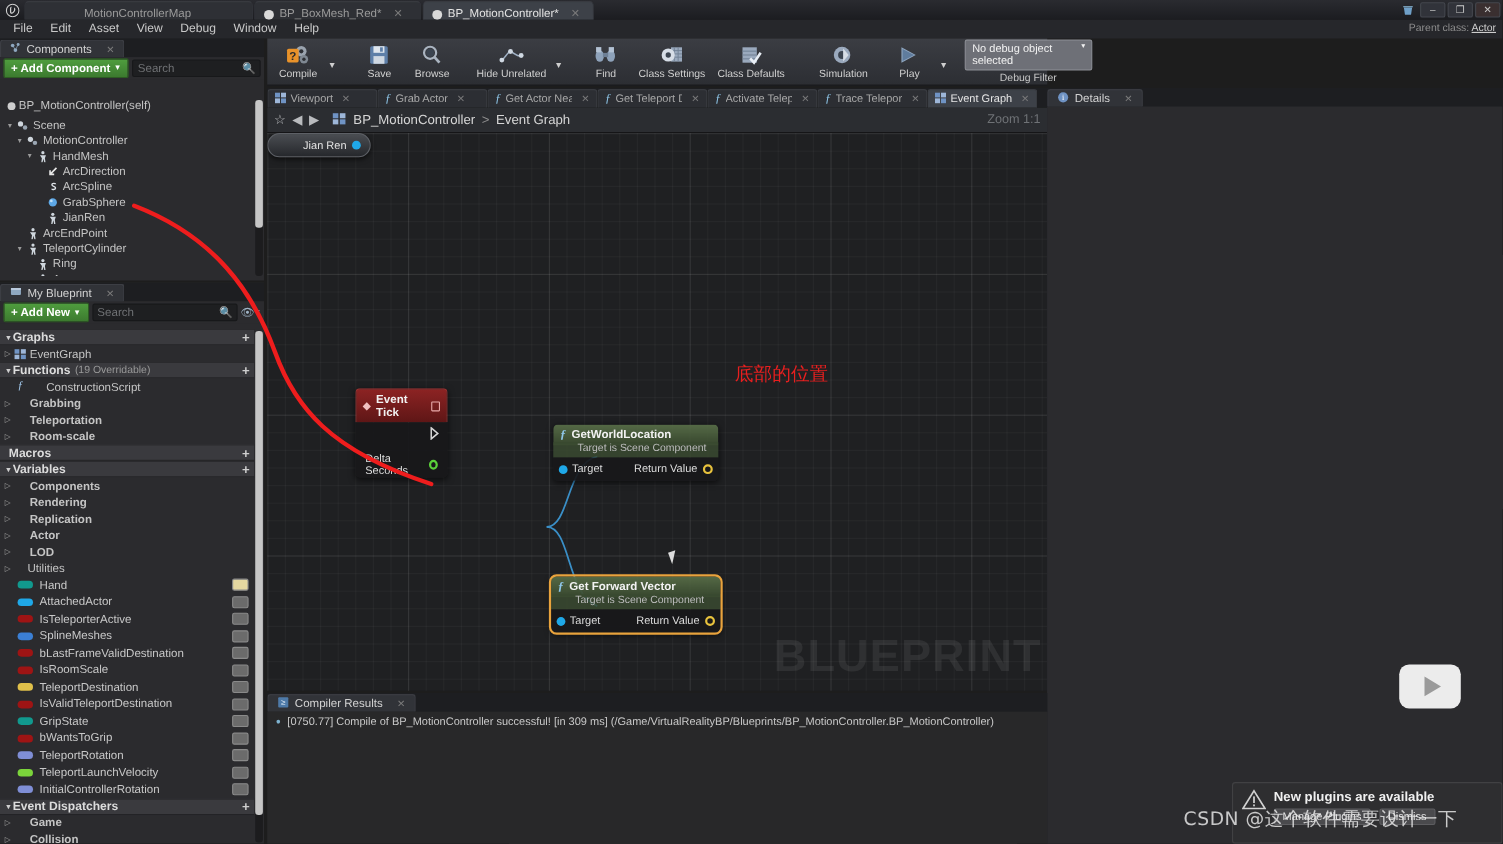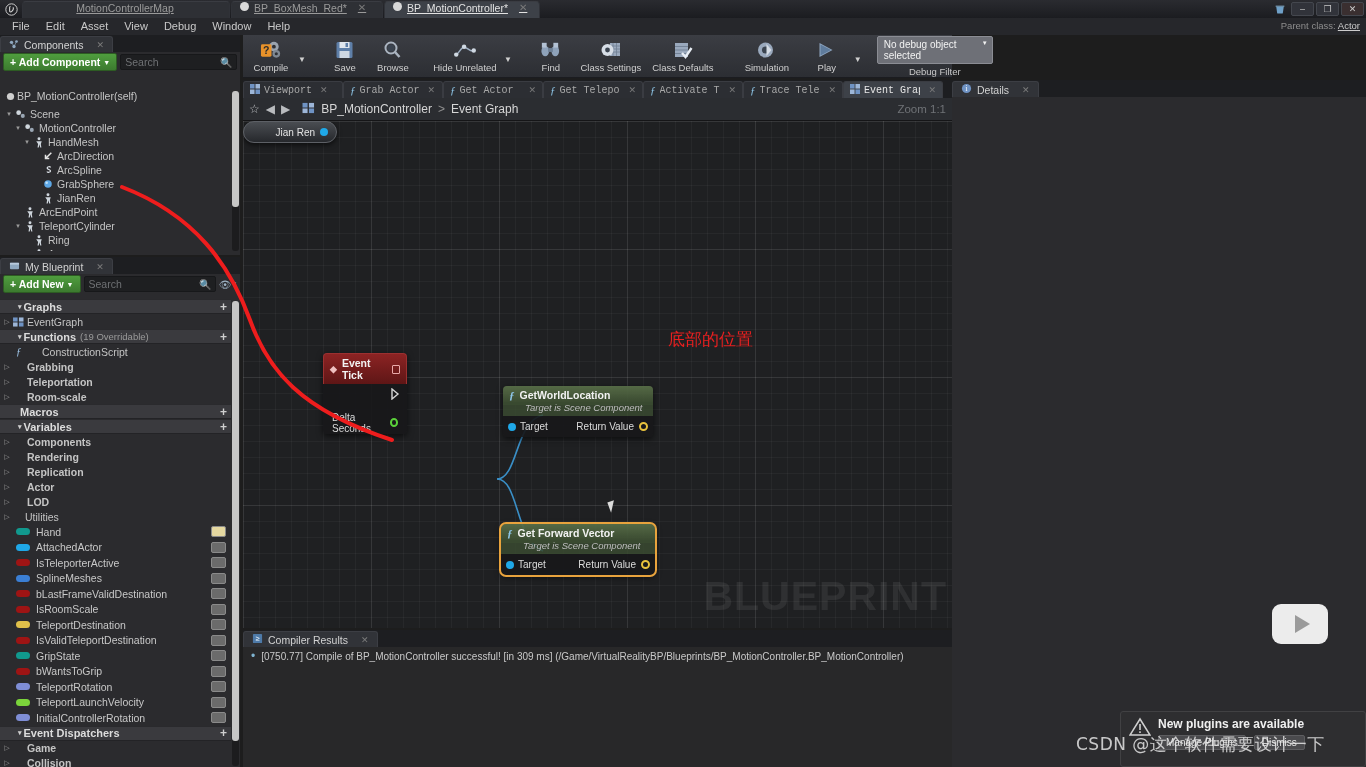--- a/index.html
+++ b/index.html
@@ -18,25 +18,25 @@
     position: absolute; left: 0; top: 0; width: 1366px; height: 18px;
     background: linear-gradient(#2a2b30, #1b1c20);
     display: flex; align-items: flex-end;
   }
   .ue-logo {
     width: 22px; height: 18px; display: flex; align-items: center; justify-content: center;
     color: #dcdcdc; font-size: 12px;
   }
   .tabstrip { display: flex; align-items: flex-end; height: 18px; }
   .wtab {
-    height: 17px; padding: 0 10px 0 8px; display: flex; align-items: flex-start; gap: 5px;
+    height: 17px; padding: 0 10px 0 8px; display: flex; align-items: flex-end; gap: 5px;
     background: #2e3035; color: #9a9a9a;
     border-top-left-radius: 4px; border-top-right-radius: 4px;
     border-top: 1px solid #3a3c42; border-left: 1px solid #303238; border-right: 1px solid #303238;
-    margin-right: 1px; font-size: 10.5px; white-space: nowrap; text-decoration: underline;
+    margin-right: 1px; font-size: 10.5px; white-space: nowrap;
   }
   .wtab.active { background: #3d4148; color: #e2e2e2; }
   .wtab .dot { width: 9px; height: 9px; border-radius: 50%; background: #d9d9d9; }
   .wtab .x { color: #7a7a7a; font-size: 10px; margin-left: 6px; }
   .win-ctrls { position: absolute; right: 2px; top: 1px; display: flex; gap: 2px; align-items: center; }
   .win-ctrls .wb {
     width: 23px; height: 14px; background: #31333a; border: 1px solid #44474e;
     color: #c8c8c8; font-size: 9px; display: flex; align-items: center; justify-content: center;
     border-radius: 2px;
   }
@@ -117,21 +117,21 @@
   }
   .srchbox .ph { color: #6f7174; font-size: 10.5px; }
   .srchbox .mag { position: absolute; right: 3px; color: #b9bbbe; font-size: 10px; }
   .eyebtn { width: 18px; display: flex; align-items: center; justify-content: center; color: #9fb4c6; font-size: 10px; }
   .trow { height: 14px; display: flex; align-items: center; font-size: 10.5px; color: #c4c4c4; white-space: nowrap; }
   .trow .tri { width: 10px; font-size: 7px; color: #9a9a9a; text-align: center; flex: 0 0 10px;}
   .trow .ico { width: 13px; display: flex; align-items: center; justify-content: center; flex: 0 0 13px; }
   .sect-hdr {
     height: 15px; display: flex; align-items: center; font-size: 11px; font-weight: bold;
     color: #dcdcdc; background: #3a3a3e; border-top: 1px solid #2a2a2d; border-bottom: 1px solid #232326;
-    padding-left: 18px; justify-content: space-between; padding-right: 4px;
+    padding-left: 6px; justify-content: space-between; padding-right: 4px;
   }
   .sect-hdr .plus { color: #cfcfcf; font-size: 12px; font-weight: bold; }
   .sect-hdr .note { font-weight: normal; color: #9a9a9a; font-size: 9.5px; margin-left: 4px; }
   .varrow { height: 15.5px; display: flex; align-items: center; font-size: 10.5px; color: #c8c8c8; padding-left: 16px; position: relative;}
   .varpill { width: 14px; height: 7px; border-radius: 4px; margin-right: 6px; flex: 0 0 14px; }
   .vareye { position: absolute; right: 5px; width: 15px; height: 11px; background: #6b6b6b; border: 1px solid #8a8a8a; border-radius: 2px; }
   .vareye.on { background: #e5d8a0; }
 
   
   .vscroll { position: absolute; right: 1px; width: 7px; background: #1c1c1e; border-radius: 3px; }
@@ -141,21 +141,21 @@
   #graph-panel { position: absolute; left: 243px; top: 80px; width: 709px; height: 548px; }
   .graphtabs { height: 18px; background: #1d1e21; display: flex; align-items: flex-end; overflow: hidden; }
   .gtab {
     height: 17px; padding: 0 6px; display: flex; align-items: center; gap: 4px;
     background: #2c2e33; color: #a9a9a9; font-size: 10px; white-space: nowrap;
     border-top-left-radius: 3px; border-top-right-radius: 3px;
     border: 1px solid #3a3c42; border-bottom: none; max-width: 100px;
   }
   .gtab.active { background: #3d4148; color: #e6e6e6; }
   .gtab .x { color: #79797a; font-size: 9px; margin-left: 4px; }
-  .gtab .lbl { overflow: hidden; text-overflow: clip; font-family: Liberation Mono, monospace; }
+  .gtab .lbl { overflow: hidden; text-overflow: clip; }
   .fnicon { color: #8fc6e8; font-style: italic; font-family: "Liberation Serif", serif; font-size: 11px; }
 
   .breadcrumb {
     height: 23px; background: #2b2d31; display: flex; align-items: center; gap: 6px; padding: 0 6px;
     border-bottom: 1px solid #151517;
   }
   .breadcrumb .nav { color: #b9bbbe; font-size: 12px; }
   .breadcrumb .bctext { font-size: 12px; color: #d6d6d6; }
   .breadcrumb .zoom { margin-left: auto; color: #6f7276; font-size: 11.5px; }
 
@@ -175,21 +175,21 @@
     color: rgba(255,255,255,0.075); letter-spacing: 1px; font-family: "Liberation Sans", sans-serif;
   }
 
   
   .node { position: absolute; border-radius: 4px; box-shadow: 0 2px 6px rgba(0,0,0,0.6); }
   .node-hdr {
     display: flex; align-items: center; gap: 5px; padding: 3px 6px;
     border-top-left-radius: 4px; border-top-right-radius: 4px;
     font-size: 10.5px; font-weight: bold; color: #f2f2f2;
   }
-  .node-sub { font-size: 9.5px; font-style: italic; color: #bdbdbd; padding: 0 6px 3px 22px; margin-top: -3px; }
+  .node-sub { font-size: 9.5px; color: #bdbdbd; padding: 0 6px 3px 22px; margin-top: -3px; }
   .node-body { background: rgba(24,24,26,0.93); border-bottom-left-radius: 4px; border-bottom-right-radius: 4px; padding: 3px 0; }
   .pinrow { display: flex; align-items: center; justify-content: space-between; height: 15px; padding: 0 5px; font-size: 10px; color: #dcdcdc; }
   .pin-in { display: flex; align-items: center; gap: 4px; }
   .pin-out { display: flex; align-items: center; gap: 5px; }
   .pin-circle { width: 8px; height: 8px; border-radius: 50%; }
   .pin-ring { width: 9px; height: 9px; border-radius: 50%; border: 2px solid; }
 
   #node-event-tick { left: 80px; top: 232px; width: 84px; }
   #node-event-tick .node-hdr { background: linear-gradient(#8c2323, #5e1616); border: 1px solid #9b3030; border-bottom: none;}
   #node-getworldlocation { left: 260px; top: 265px; width: 150px; }

